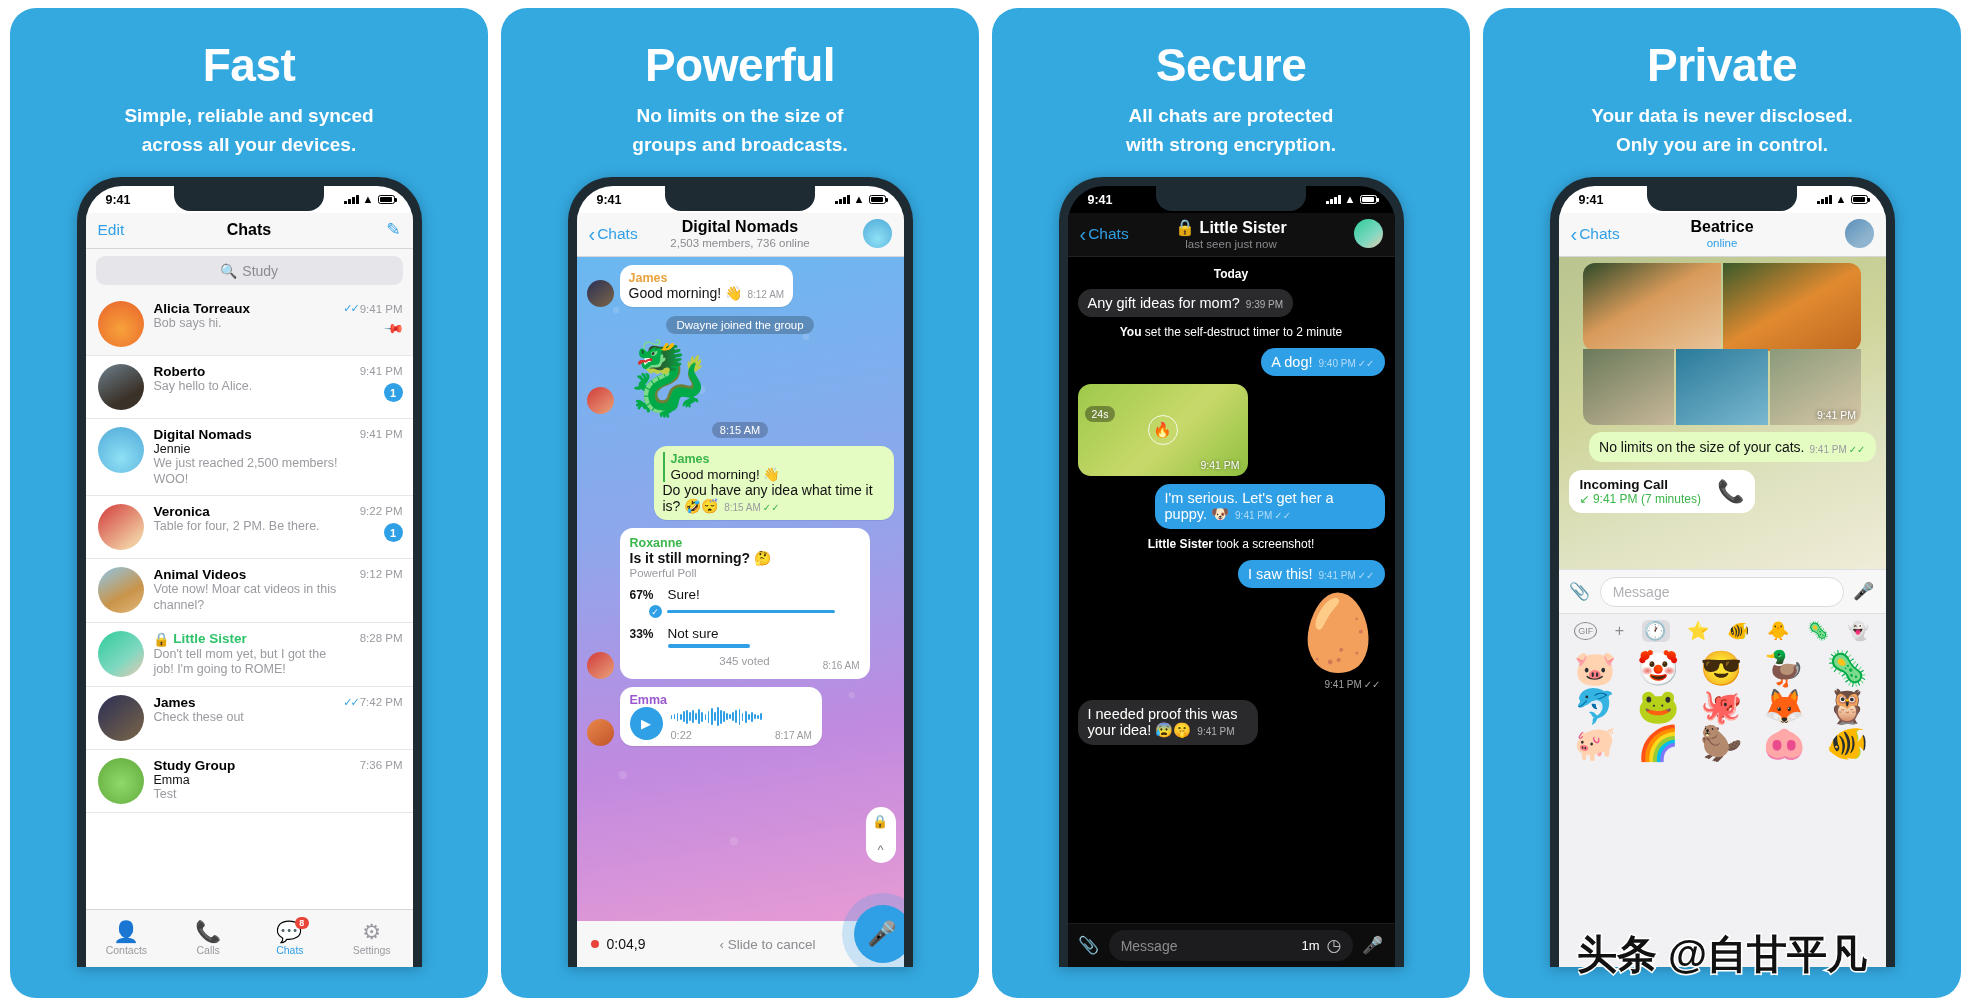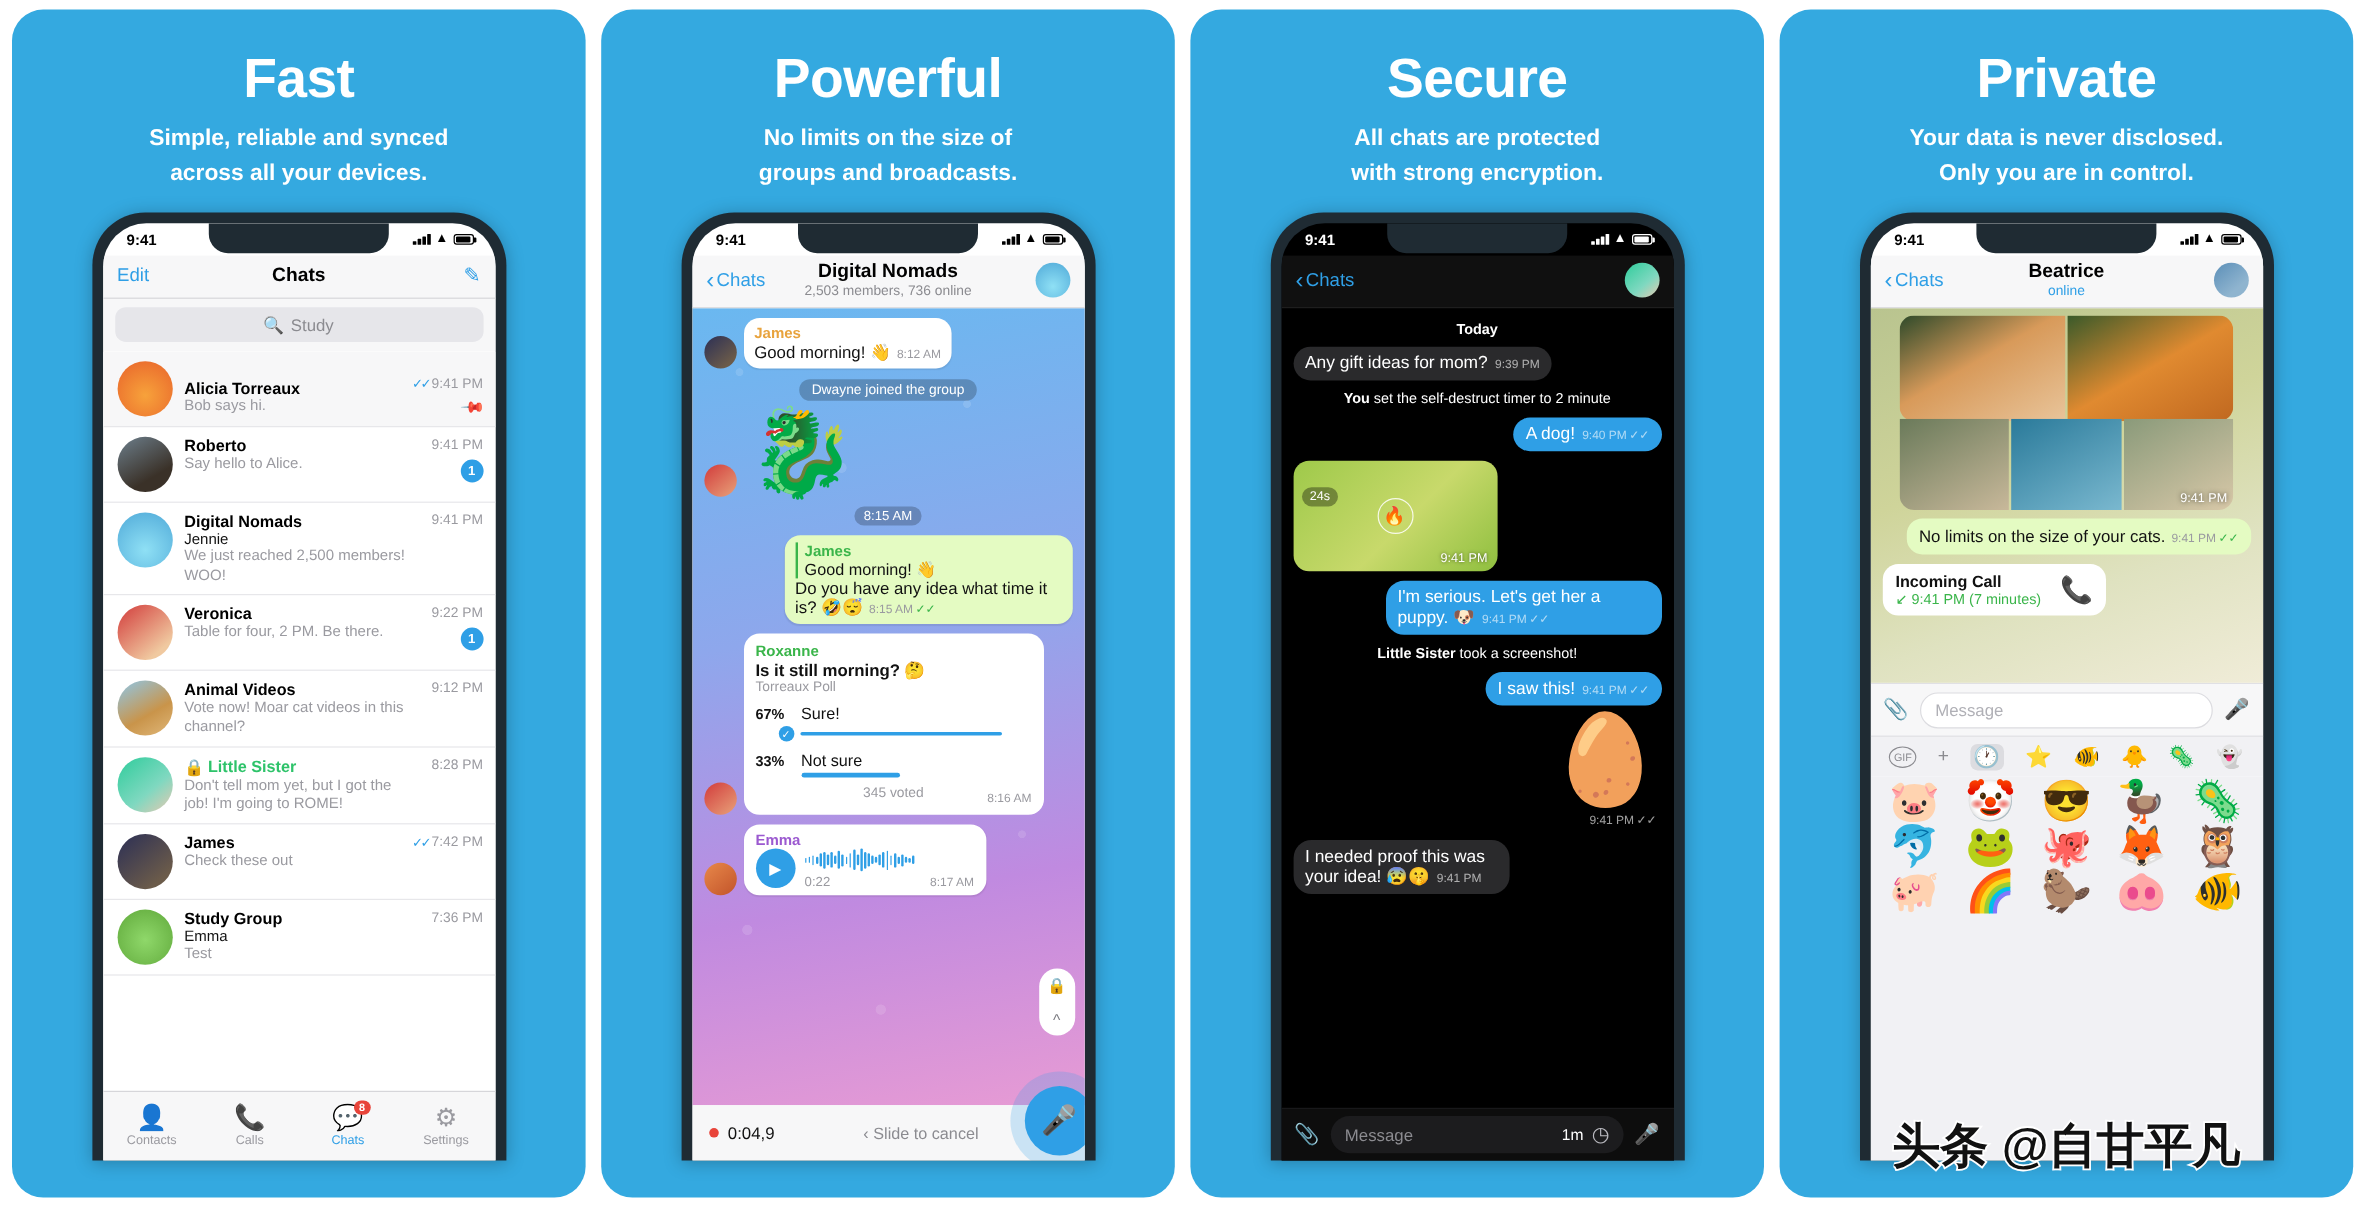--- a/index.html
+++ b/index.html
@@ -84,21 +84,21 @@
   
   .searchwrap { padding: 7px 10px 8px; background: #f7f7f8; }
   .searchbox {
     background: #e6e6ea; border-radius: 9px; height: 29px;
     display: flex; align-items: center; justify-content: center; gap: 5px;
     color: #8b8b90; font-size: 14px;
   }
   .chatlist { flex: 1; overflow: hidden; background: #fff; }
   .chatrow { display: flex; padding: 8px 10px 8px 12px; gap: 10px;
              border-bottom: .5px solid #e7e7ea; position: relative; }
-  .chatrow.pinned { background: #f7f7f8; align-items: flex-end; }
+  .chatrow.pinned { background: #f7f7f8; }
   .av { width: 46px; height: 46px; border-radius: 50%; flex: 0 0 46px; overflow: hidden; position: relative; }
   .cc { flex: 1; min-width: 0; }
   .cname { font-size: 13.5px; font-weight: bold; color: #000; display:flex; align-items:center; gap:3px;}
   .cname.green { color: #2ec36a; }
   .cfrom { font-size: 12.5px; color: #111; }
   .cmsg { font-size: 12.5px; color: #9a9aa0; line-height: 1.25; }
   .cmeta { flex: 0 0 auto; text-align: right; display: flex; flex-direction: column;
            align-items: flex-end; gap: 6px; padding-top: 1px; }
   .ctime { font-size: 11.5px; color: #9a9aa0; display: flex; align-items: center; gap: 2px; white-space: nowrap;}
   .ticks { color: #2f9fe6; font-size: 11px; letter-spacing: -2px; }
@@ -511,21 +511,21 @@
                 </div>
                 <span>Do you have any idea what time it is? 🤣😴</span><span class="btime">8:15 AM</span><span class="btime" style="color:#3ab54a;margin-left:2px">✓✓</span>
               </div>
             </div>
 
             <div class="row">
               <div class="mav img-roxanne"></div>
               <div class="poll">
                 <div class="sender s-green">Roxanne</div>
                 <div class="pollq">Is it still morning? 🤔</div>
-                <div class="polltype">Torreaux Poll</div>
+                <div class="polltype">Powerful Poll</div>
 
                 <div class="pollopt">
                   <div class="polltop">
                     <span class="pct">67%</span>
                     <span class="optlabel">Sure!</span>
                   </div>
                   <div class="pollbarwrap">
                     <span class="check">✓</span>
                     <span class="pbar" style="width:168px"></span>
                   </div>
@@ -633,20 +633,24 @@
                 <i></i>
               </span>
           </span>
         </div>
 
         <div class="navbar nav-dark">
           <span class="nav-left">
             <span class="chev">‹</span>
             <span>Chats</span>
           </span>
+          <span class="nav-center">
+            <div class="nav-title white"><span>🔒</span> <span>Little Sister</span></div>
+            <div class="nav-sub">last seen just now</div>
+          </span>
           <span class="nav-right-avatar img-sister"></span>
         </div>
 
         <div class="convo-dark">
           <div class="daylbl">Today</div>
 
           <div class="row">
             <div class="bub-dark">
               <span>Any gift ideas for mom?</span><span class="btime-d">9:39 PM</span>
             </div>

